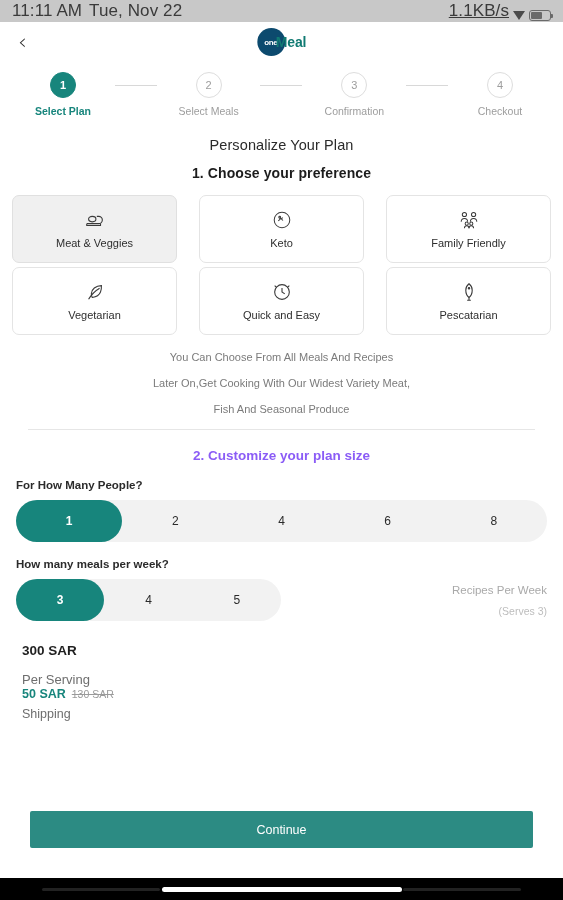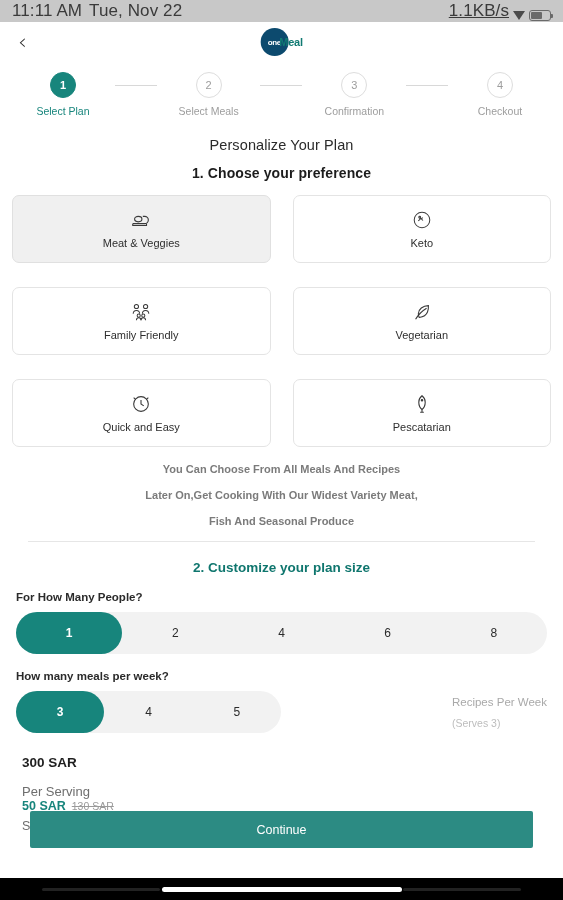--- a/index.html
+++ b/index.html
@@ -47,98 +47,98 @@
   .logo {
     position:absolute; left:50%; top:50%; transform:translate(-50%,-50%);
     display:flex; align-items:center;
   }
   .logo-mark {
     width:28px; height:28px; border-radius:50%; background:#0c4a6e;
     display:flex; align-items:center; justify-content:center;
     color:#fff; font-size:8px; font-weight:bold; letter-spacing:-.4px;
   }
   .logo-word {
-    font-size:11px; font-weight:bold; color:#107a72; margin-left:-9px;
+    font-size:14px; font-weight:bold; color:#107a72; margin-left:-9px;
     letter-spacing:-.2px; position:relative; z-index:1;
   }
 
   
   .stepper {
     display:flex; align-items:flex-start; justify-content:space-between;
     padding: 10px 24px 0 24px;
   }
   .step { display:flex; flex-direction:column; align-items:center; width:78px; }
   .step-circle {
     width:26px; height:26px; border-radius:50%;
     display:flex; align-items:center; justify-content:center;
     font-size:11px; border:1.2px solid #dddddd; color:#9d9d9d; background:#fff;
   }
   .step.active .step-circle {
     background:#17857c; border-color:#17857c; color:#fff; font-weight:bold;
   }
   .step-label { margin-top:7px; font-size:10.5px; color:#9d9d9d; white-space:nowrap; }
-  .step.active .step-label { color:#17857c; font-weight:normal; }
+  .step.active .step-label { color:#17857c; font-weight:bold; }
   .step-line { flex:1; height:1px; background:#d8d8d8; margin-top:13px; max-width:42px; }
 
   
   .title-main {
     text-align:center; font-size:14.5px; color:#2b2b2b;
     margin-top:20px; letter-spacing:.1px;
   }
   .title-sub {
     text-align:center; font-size:14px; color:#1c1c1c; font-weight:bold;
     margin-top:12px; letter-spacing:.1px;
   }
 
   
   .pref-grid {
-    display:grid; grid-template-columns:1fr 1fr; gap:24px 22px;
+    display:grid; grid-template-columns:1fr 1fr 1fr; gap:4px 22px;
     padding: 14px 12px 0 12px;
   }
   .pref-card {
     height:68px; border:1px solid #e4e4e4; border-radius:7px; background:#fff;
     display:flex; flex-direction:column; align-items:center; justify-content:center;
     gap:6px; cursor:pointer;
   }
   .pref-card.selected { background:#f0f0f0; border-color:#e0e0e0; }
   .pref-icon { width:22px; height:22px; display:flex; align-items:center; justify-content:center; }
   .pref-icon svg { width:22px; height:22px; }
   .pref-label { font-size:11px; color:#2e2e2e; }
 
   
-  .desc { padding: 16px 40px 0 40px; font-weight: bold; }
+  .desc { padding: 16px 40px 0 40px; }
   .desc-line {
     text-align:center; font-size:11px; color:#7b7b7b;
     line-height:1.1; margin-bottom:14px;
   }
   .divider { height:1px; background:#e6e6e6; margin: 2px 28px 0 28px; }
 
   
   .sec2-title {
-    text-align:center; font-size:13.5px; font-weight:bold; color:#0f766e;
+    text-align:center; font-size:13.5px; font-weight:bold; color:#8b5cf6;
     margin-top:18px;
   }
   .field-label {
     font-size:11.5px; font-weight:bold; color:#2b2b2b;
     padding: 16px 0 0 16px;
   }
   .seg-row { display:flex; align-items:center; padding: 0 16px; margin-top:9px; }
   .seg {
     background:#f2f2f2; border-radius:22px; height:42px;
     display:flex; align-items:center;
   }
   .seg.people { flex:1; }
   .seg.meals { width:265px; }
   .seg-opt {
     flex:1; height:42px; border-radius:22px;
     display:flex; align-items:center; justify-content:center;
     font-size:12px; color:#2b2b2b; cursor:pointer;
   }
   .seg-opt.selected { background:#17857c; color:#ffffff; font-weight:bold; }
-  .recipes-note { margin-left:auto; }
+  .recipes-note { margin-left:auto; text-align:right; }
   .recipes-note .rn1 { font-size:11.5px; color:#a9a9a9; }
   .recipes-note .rn2 { font-size:10.5px; color:#bdbdbd; margin-top:9px; }
 
   
   .pricing {
     display:flex; justify-content:space-between; align-items:flex-start;
     padding: 22px 18px 0 22px;
     flex-direction: column;
   }
   .price-left .pl1 { font-size:13.5px; font-weight:bold; color:#1f1f1f; }

